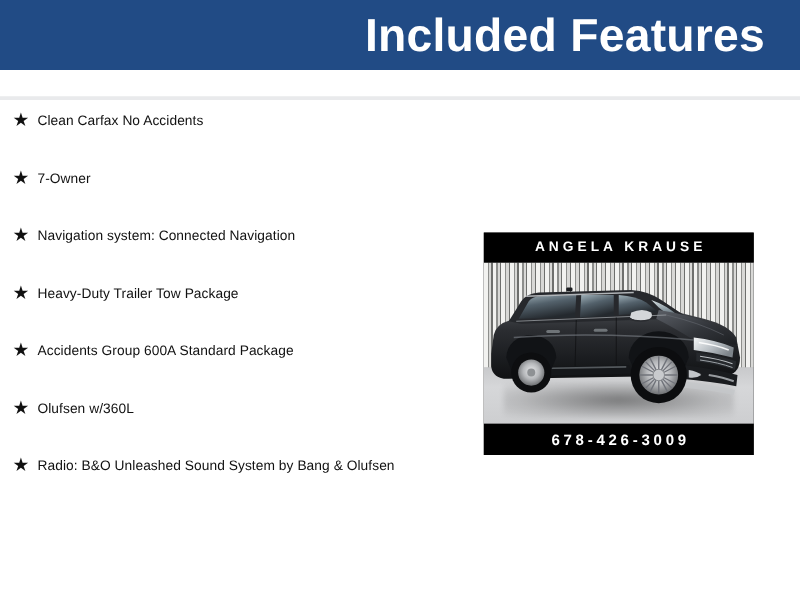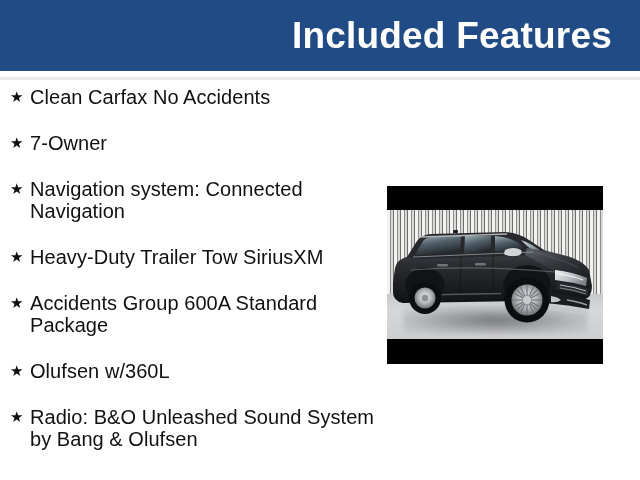--- a/index.html
+++ b/index.html
@@ -15,21 +15,21 @@
     color: #1a1a1a;
     position: relative;
   }
 
   
   .header-banner {
     position: absolute;
     top: 0;
     left: 0;
     width: 640px;
-    height: 71px;
+    height: 56px;
     background: #214b85;
     box-sizing: border-box;
     display: flex;
     align-items: center;
     justify-content: flex-end;
   }
   .header-title {
     color: #ffffff;
     font-size: 37px;
     font-weight: bold;
@@ -80,21 +80,21 @@
     width: 20px;
     font-size: 15px;
     line-height: 22px;
     color: #101010;
     text-align: left;
     -webkit-user-select: none;
     user-select: none;
   }
   .feature-text {
     flex: 1 1 auto;
-    font-size: 20px;
+    font-size: 11px;
     line-height: 22px;
     color: #111111;
     letter-spacing: 0.05px;
   }
 
   
   .photo-card {
     position: absolute;
     left: 387px;
     top: 106px;
@@ -210,21 +210,21 @@
       <span class="feature-text">7-Owner</span>
     </li>
 
     <li class="feature-item">
       <span class="bullet-star">★</span>
       <span class="feature-text">Navigation system: Connected Navigation</span>
     </li>
 
     <li class="feature-item">
       <span class="bullet-star">★</span>
-      <span class="feature-text">Heavy-Duty Trailer Tow SiriusXM</span>
+      <span class="feature-text">Heavy-Duty Trailer Tow Package</span>
     </li>
 
     <li class="feature-item">
       <span class="bullet-star">★</span>
       <span class="feature-text">Accidents Group 600A Standard Package</span>
     </li>
 
     <li class="feature-item">
       <span class="bullet-star">★</span>
       <span class="feature-text">Olufsen w/360L</span>
@@ -232,20 +232,23 @@
 
     <li class="feature-item">
       <span class="bullet-star">★</span>
       <span class="feature-text">Radio: B&amp;O Unleashed Sound System by Bang &amp; Olufsen</span>
     </li>
 
   </ul>
 
   <div class="photo-card">
 
+    <div class="photo-topbar">
+      <span class="photo-topbar-text">ANGELA KRAUSE</span>
+    </div>
 
     <div class="photo-scene">
       <div class="scene-wall"></div>
       <div class="scene-floor"></div>
       <div class="floor-shadow"></div>
 
       <svg class="vehicle-svg" viewBox="0 0 216 129">
         <defs>
           <linearGradient id="bodyGrad" x1="0" y1="0" x2="0" y2="1">
             <stop offset="0%" stop-color="#4a4d52"></stop>
@@ -348,16 +351,19 @@
           <path d="M147 76.5 L133 103.5"></path>
           <path d="M126.5 83 L153.5 97"></path>
           <path d="M126.5 97 L153.5 83"></path>
         </g>
         <circle cx="140" cy="90" r="4.6" fill="#c8cacd" stroke="#85888c" stroke-width="0.8"></circle>
 
         <path d="M24 60 Q90 55 168 62" stroke="#83888f" stroke-width="1.2" fill="none" opacity="0.55"></path>
       </svg>
     </div>
 
+    <div class="photo-bottombar">
+      <span class="photo-bottombar-text">678-426-3009</span>
+    </div>
 
   </div>
 
 </div>
 
 </body></html>

